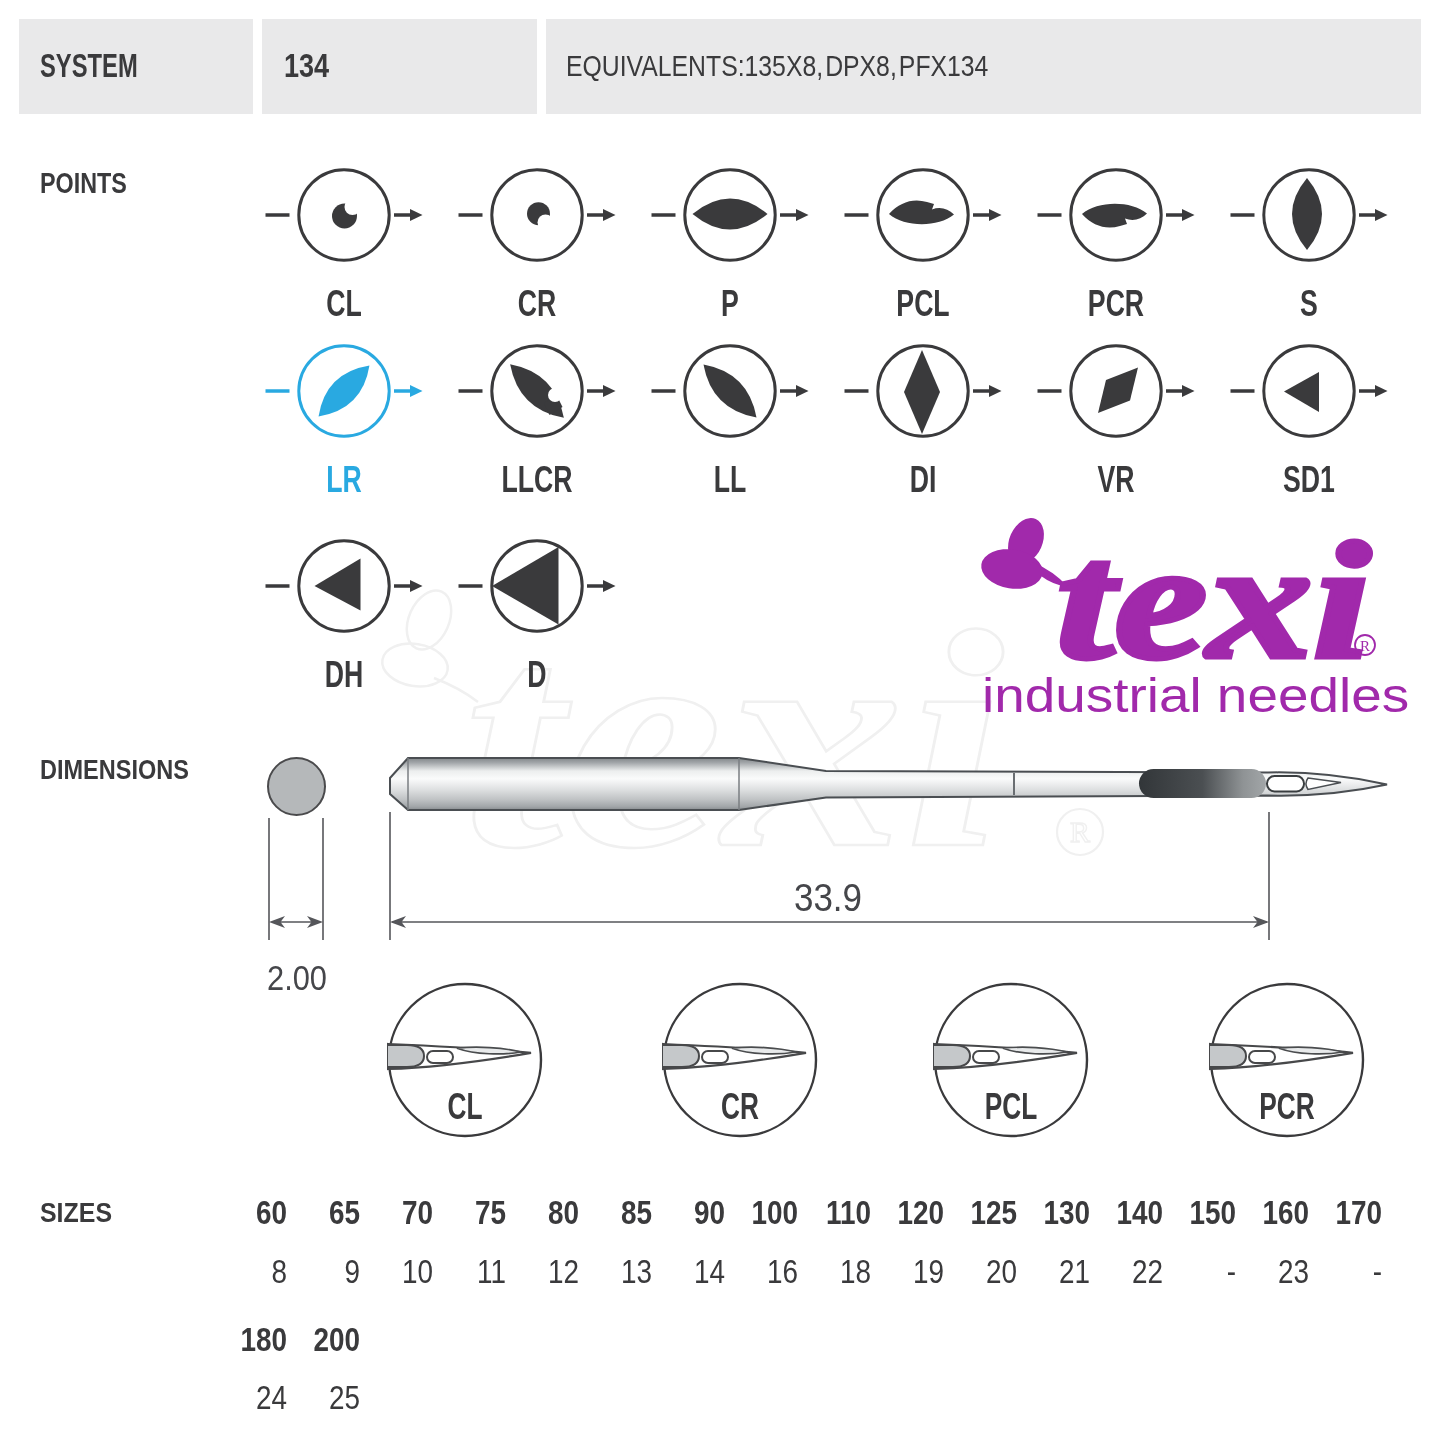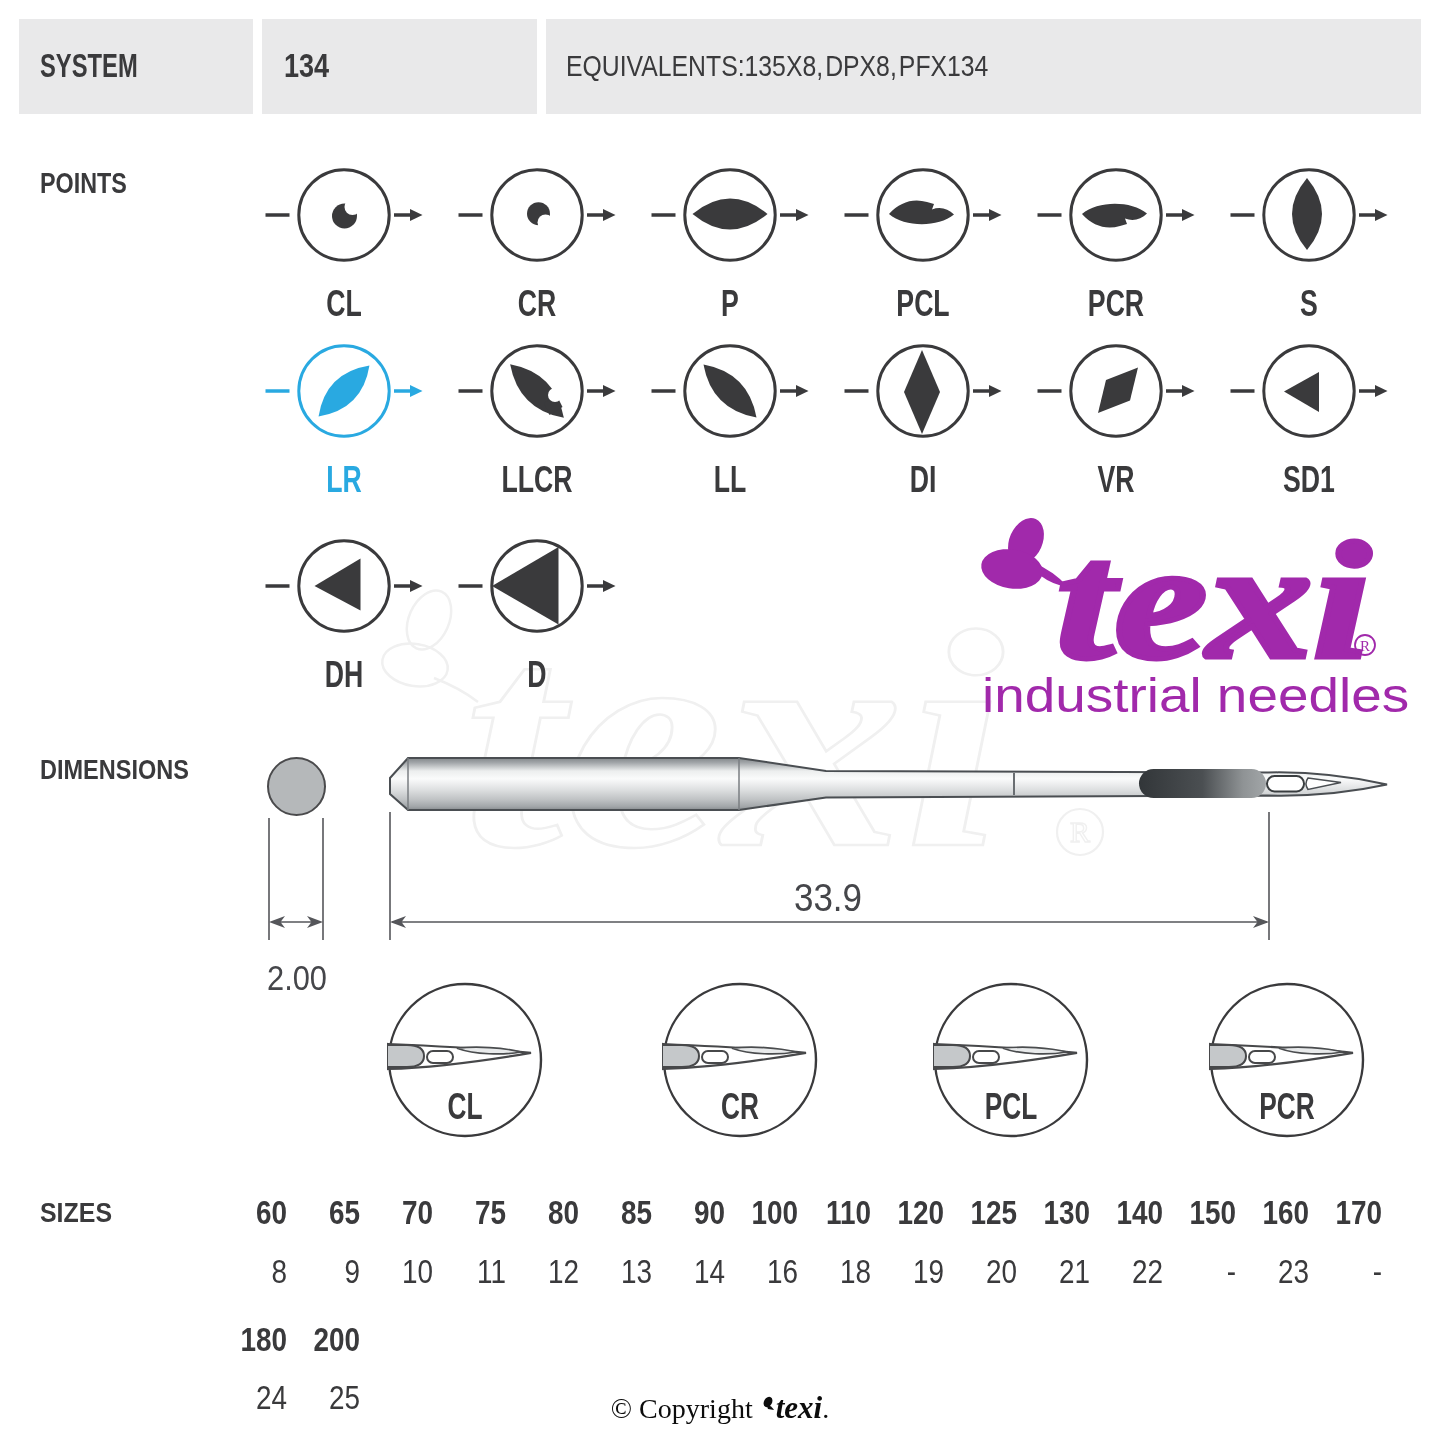--- a/index.html
+++ b/index.html
@@ -288,17 +288,12 @@
 <div class="num" style="left:944px;top:1254px;">20</div>
 <div class="num" style="left:1017px;top:1254px;">21</div>
 <div class="num" style="left:1090px;top:1254px;">22</div>
 <div class="num" style="left:1163px;top:1254px;">-</div>
 <div class="num" style="left:1236px;top:1254px;">23</div>
 <div class="num" style="left:1309px;top:1254px;">-</div>
 <div class="num bold" style="left:214px;top:1322px;">180</div>
 <div class="num bold" style="left:287px;top:1322px;">200</div>
 <div class="num" style="left:214px;top:1380px;">24</div>
 <div class="num" style="left:287px;top:1380px;">25</div>
-<div style="position:absolute;left:520px;top:1392px;width:400px;text-align:center;
- font-family:'Liberation Serif',serif;font-size:28px;line-height:1;color:#0c0c0c;white-space:nowrap;">© Copyright&nbsp;<svg width="16" height="16" viewBox="0 0 16 16" style="vertical-align:6px">
-        <ellipse cx="8" cy="6" rx="4" ry="5.5" transform="rotate(30 8 6)" fill="#0c0c0c"></ellipse>
-        <path d="M 6 8 Q 12 10 14 14 L 8 13 Z" fill="#0c0c0c"></path>
-      </svg><span style="font-weight:bold;font-style:italic;font-size:31px;">texi</span>.</div>
 </div>
 </body></html>

